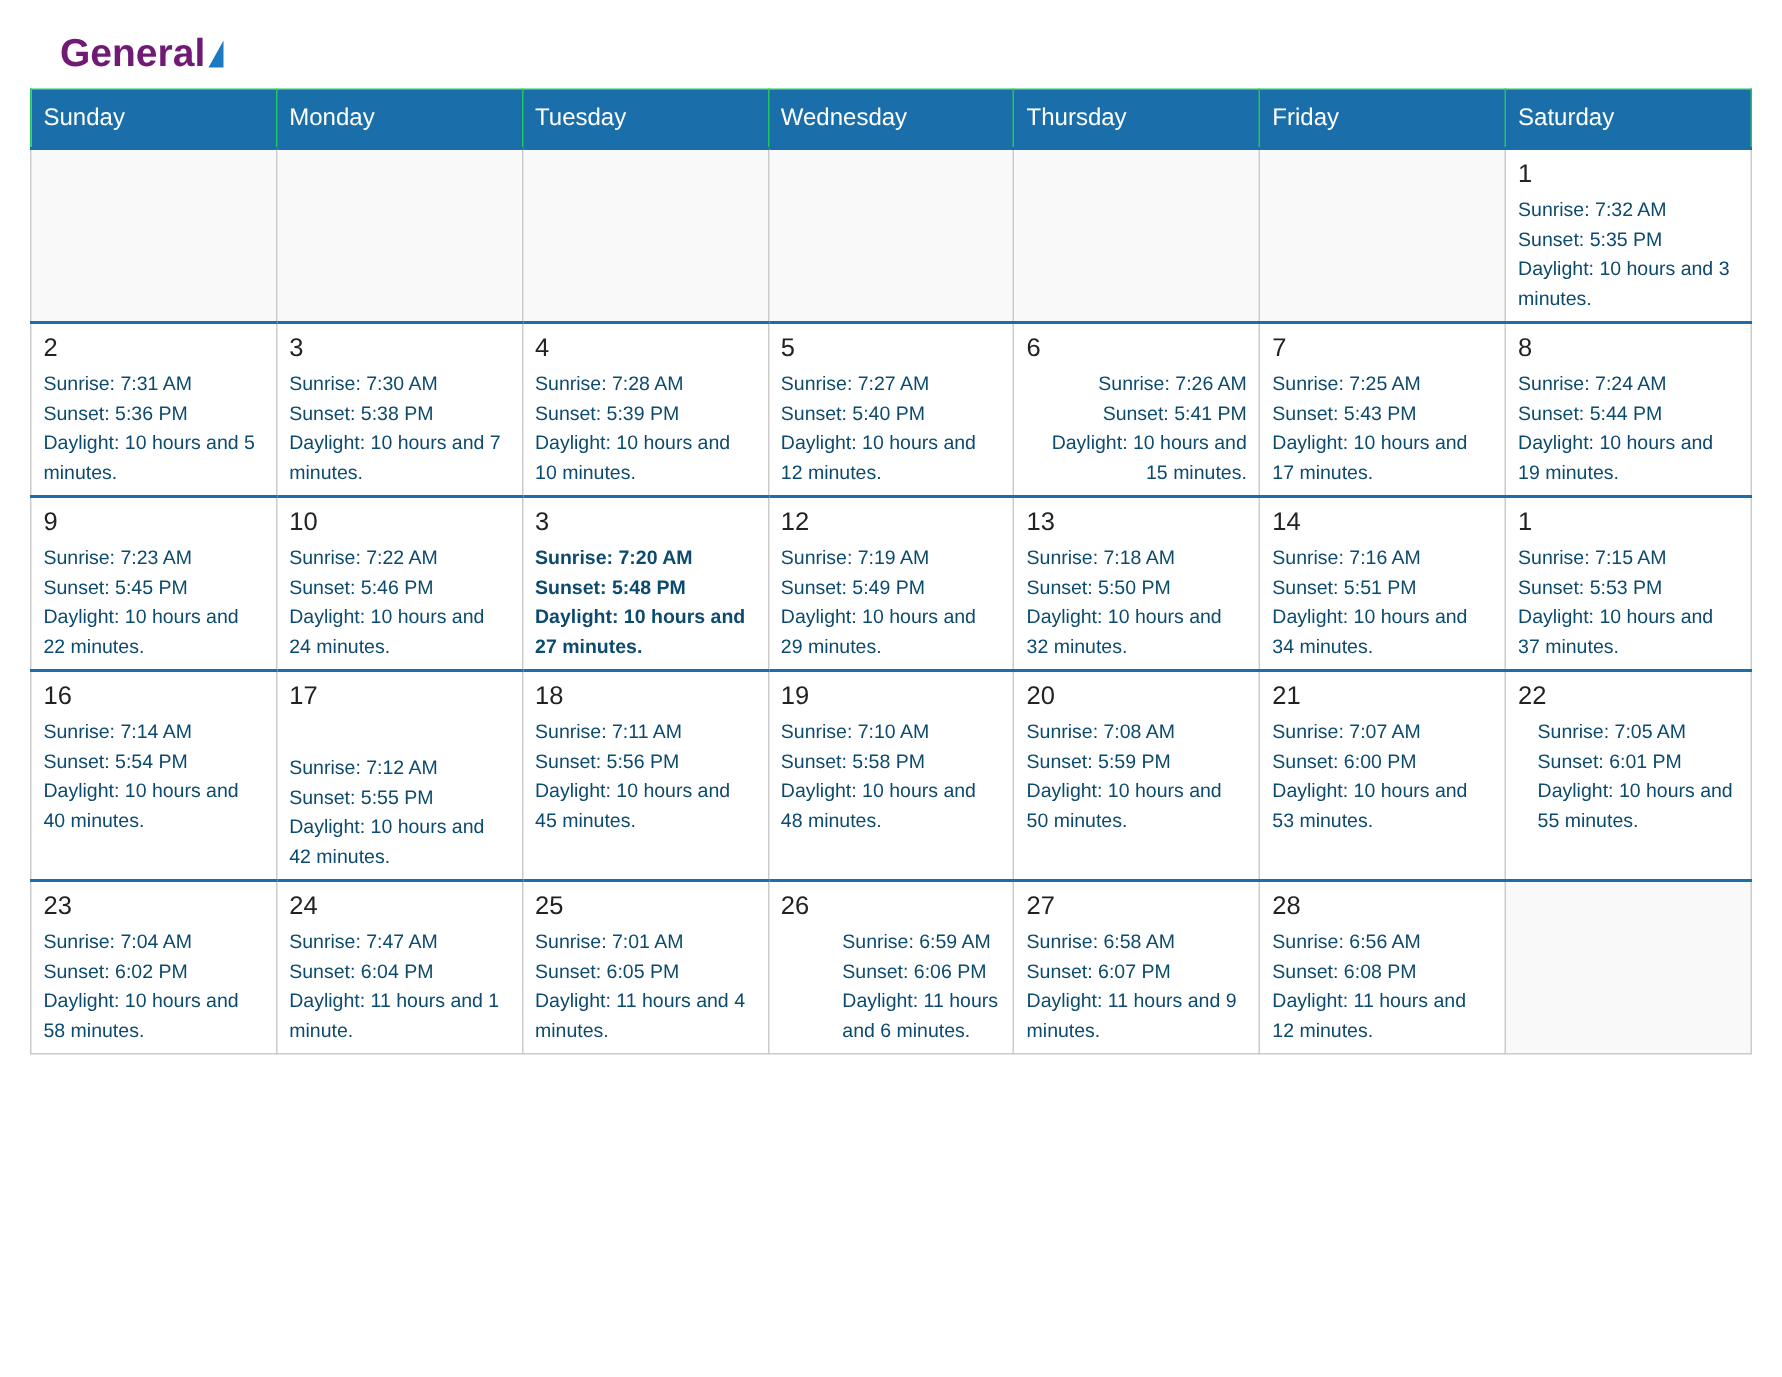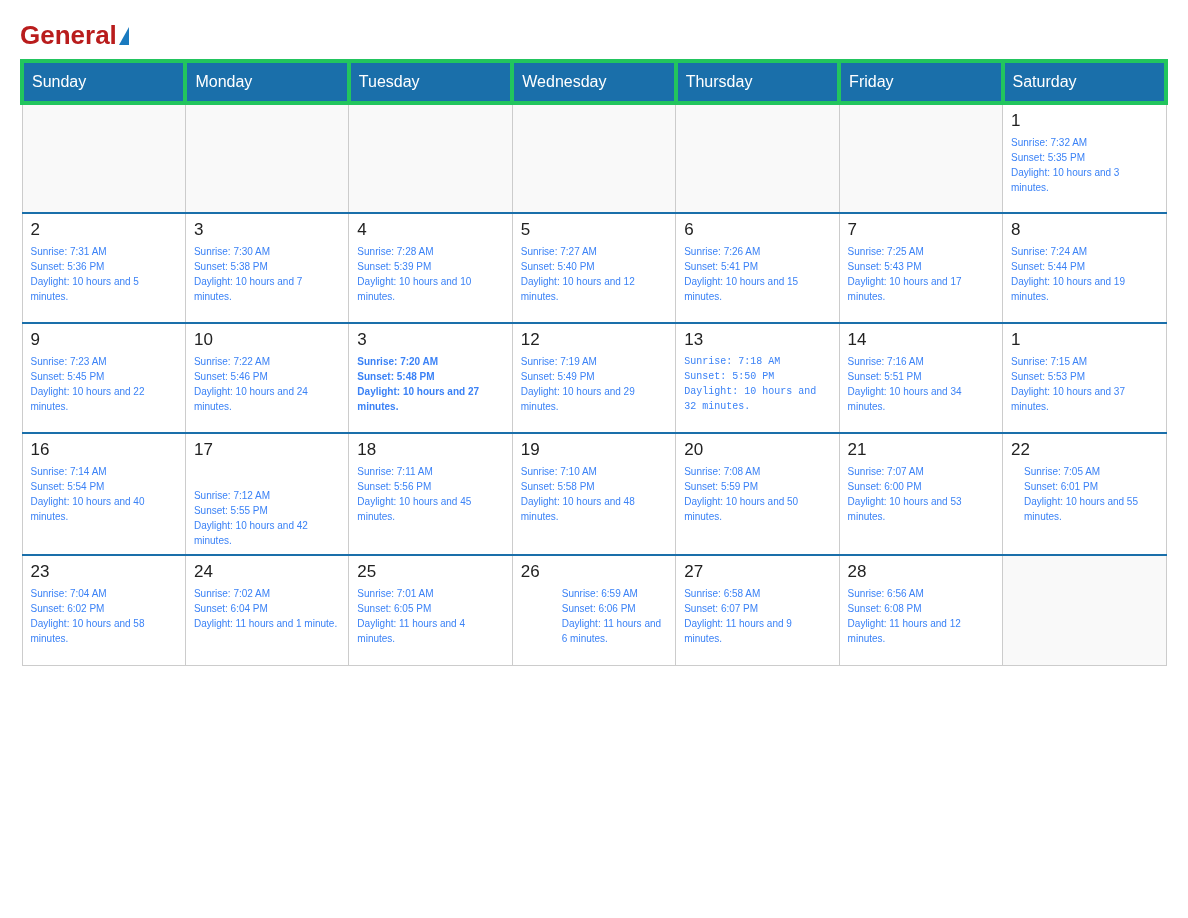--- a/index.html
+++ b/index.html
@@ -21,21 +21,21 @@
       flex-direction: column;
       align-items: flex-start;
     }
     .logo-text {
       display: flex;
       align-items: center;
       font-size: 26px;
       font-weight: bold;
       color: #333;
     }
-    .logo-general { color: #b91c1c; }
+    .logo-general { color: #701a75; margin-left: 20px; }
     .logo-triangle {
       width: 0;
       height: 0;
       border-left: 10px solid transparent;
       border-right: 0px solid transparent;
       border-bottom: 18px solid #1a7abf;
       display: inline-block;
       margin: 0 2px;
     }
     .logo-blue {
@@ -60,43 +60,43 @@
       width: 100%;
       border-collapse: collapse;
     }
     .calendar th {
       background-color: #1a6faa;
       color: #fff;
       padding: 10px 8px;
       text-align: left;
       font-size: 16px;
       font-weight: normal;
-      border: 4px solid #22c55e;
+      border: 1px solid #22c55e;
     }
     .calendar td {
       border: 1px solid #ccc;
       vertical-align: top;
       padding: 6px 8px;
       width: 14.28%;
       min-height: 110px;
       height: 110px;
     }
     .calendar td.empty {
       background: #f9f9f9;
     }
     .day-number {
       font-size: 17px;
       font-weight: normal;
       color: #222;
       display: block;
       margin-bottom: 4px;
     }
     .day-info {
-      font-size: 10px;
-      color: #3b82f6;
+      font-size: 13px;
+      color: #0c4a6e;
       line-height: 1.5;
     }
     .week-row td {
       border-top: 2px solid #1a6faa;
     }
   </style>
 </head>
 <body>
 
 <div class="header">
@@ -162,21 +162,21 @@
 Daylight: 10 hours and 10 minutes.</div>
         </td>
         <td>
           <span class="day-number">5</span>
           <div class="day-info" style="white-space: pre-line;">Sunrise: 7:27 AM
 Sunset: 5:40 PM
 Daylight: 10 hours and 12 minutes.</div>
         </td>
         <td>
           <span class="day-number">6</span>
-          <div class="day-info" style="white-space: pre-line;">Sunrise: 7:26 AM
+          <div class="day-info" style="white-space: pre-line; text-align: right;">Sunrise: 7:26 AM
 Sunset: 5:41 PM
 Daylight: 10 hours and 15 minutes.</div>
         </td>
         <td>
           <span class="day-number">7</span>
           <div class="day-info" style="white-space: pre-line;">Sunrise: 7:25 AM
 Sunset: 5:43 PM
 Daylight: 10 hours and 17 minutes.</div>
         </td>
         <td>
@@ -206,21 +206,21 @@
 Daylight: 10 hours and 27 minutes.</div>
         </td>
         <td>
           <span class="day-number">12</span>
           <div class="day-info" style="white-space: pre-line;">Sunrise: 7:19 AM
 Sunset: 5:49 PM
 Daylight: 10 hours and 29 minutes.</div>
         </td>
         <td>
           <span class="day-number">13</span>
-          <div class="day-info" style="white-space: pre-line; font-family: Liberation Mono, monospace;">Sunrise: 7:18 AM
+          <div class="day-info" style="white-space: pre-line;">Sunrise: 7:18 AM
 Sunset: 5:50 PM
 Daylight: 10 hours and 32 minutes.</div>
         </td>
         <td>
           <span class="day-number">14</span>
           <div class="day-info" style="white-space: pre-line;">Sunrise: 7:16 AM
 Sunset: 5:51 PM
 Daylight: 10 hours and 34 minutes.</div>
         </td>
         <td>
@@ -276,21 +276,21 @@
       </tr>
       <tr class="week-row">
         <td>
           <span class="day-number">23</span>
           <div class="day-info" style="white-space: pre-line;">Sunrise: 7:04 AM
 Sunset: 6:02 PM
 Daylight: 10 hours and 58 minutes.</div>
         </td>
         <td>
           <span class="day-number">24</span>
-          <div class="day-info" style="white-space: pre-line;">Sunrise: 7:02 AM
+          <div class="day-info" style="white-space: pre-line;">Sunrise: 7:47 AM
 Sunset: 6:04 PM
 Daylight: 11 hours and 1 minute.</div>
         </td>
         <td>
           <span class="day-number">25</span>
           <div class="day-info" style="white-space: pre-line;">Sunrise: 7:01 AM
 Sunset: 6:05 PM
 Daylight: 11 hours and 4 minutes.</div>
         </td>
         <td>

